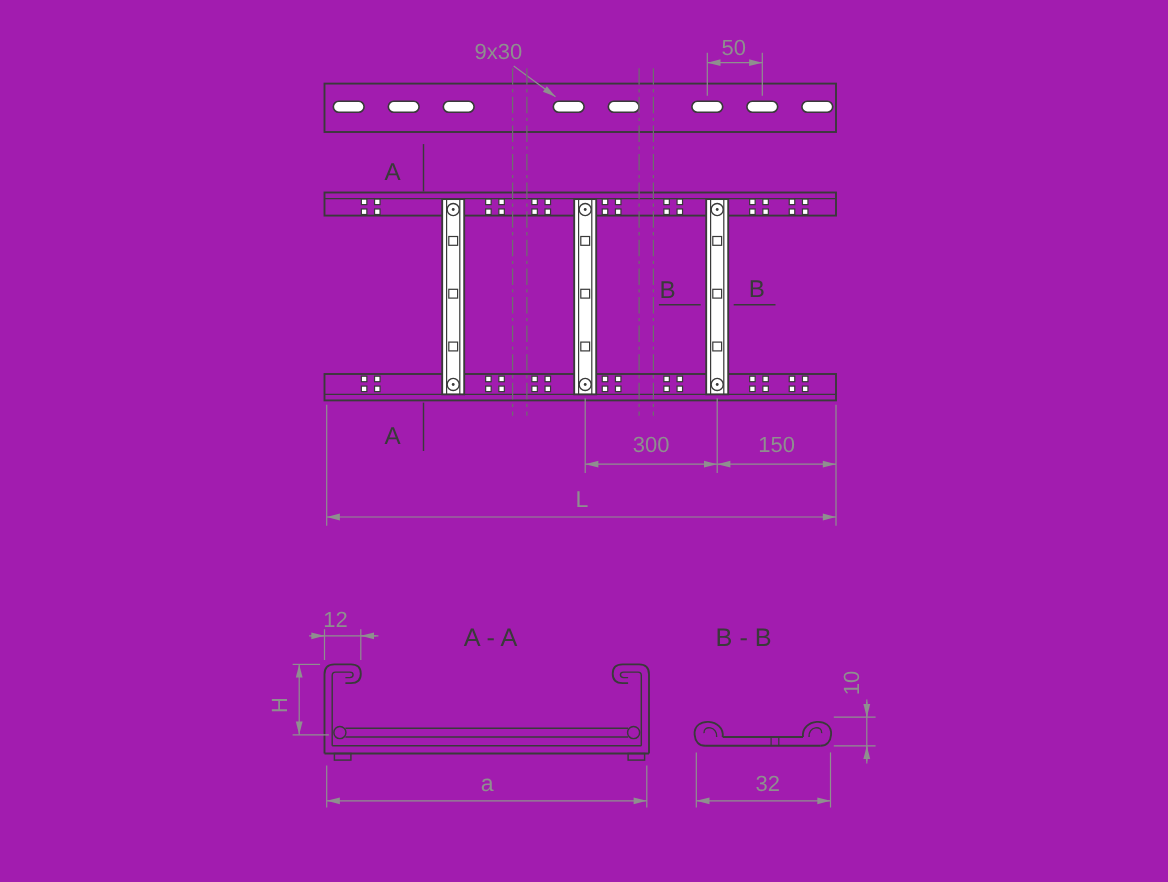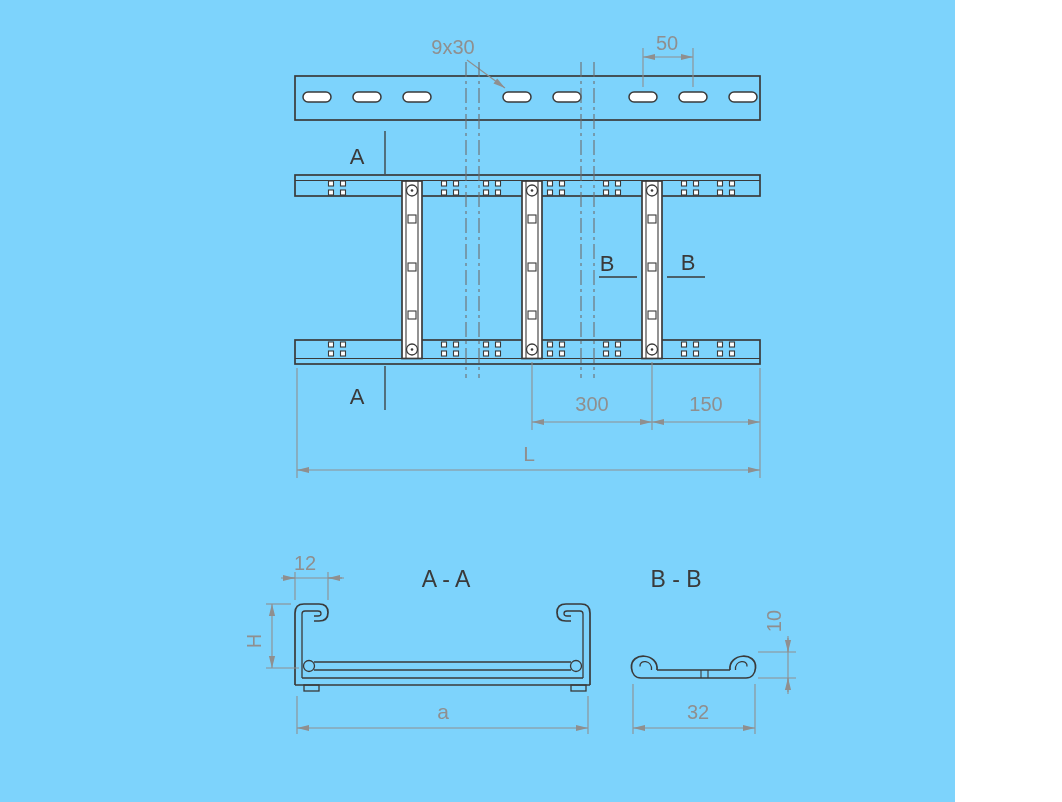--- a/index.html
+++ b/index.html
@@ -1,16 +1,16 @@
 <!DOCTYPE html>
 <html><head>
 <meta charset="utf-8">
 <style>
   html,body{margin:0;padding:0;background:#ffffff;}
-  .stage{position:relative;width:955px;height:802px;background:#7dd3fc;overflow:hidden;}
+  .stage{position:relative;width:1062px;height:802px;background:#a21caf;overflow:hidden;}
   svg{display:block;}
   .ln    {stroke:#3a3a3a;stroke-width:1.7;fill:none;}
   .lnmid {stroke:#3a3a3a;stroke-width:1.3;fill:none;}
   .lnthin{stroke:#3a3a3a;stroke-width:1.1;fill:none;}
   .dim   {stroke:#8f8f8f;stroke-width:1.1;fill:none;}
   .cl    {stroke:#6e6e6e;stroke-width:1.1;fill:none;stroke-dasharray:15 4 3 4;}
   .txt   {fill:#8f8f8f;font-family:"Liberation Sans",sans-serif;font-size:20px;text-anchor:middle;}
   .txtL  {fill:#8f8f8f;font-family:"Liberation Sans",sans-serif;font-size:21px;text-anchor:middle;}
   .txtdark{fill:#3a3a3a;font-family:"Liberation Sans",sans-serif;font-size:22px;text-anchor:middle;}
   .title {fill:#3a3a3a;font-family:"Liberation Sans",sans-serif;font-size:23px;text-anchor:middle;}

